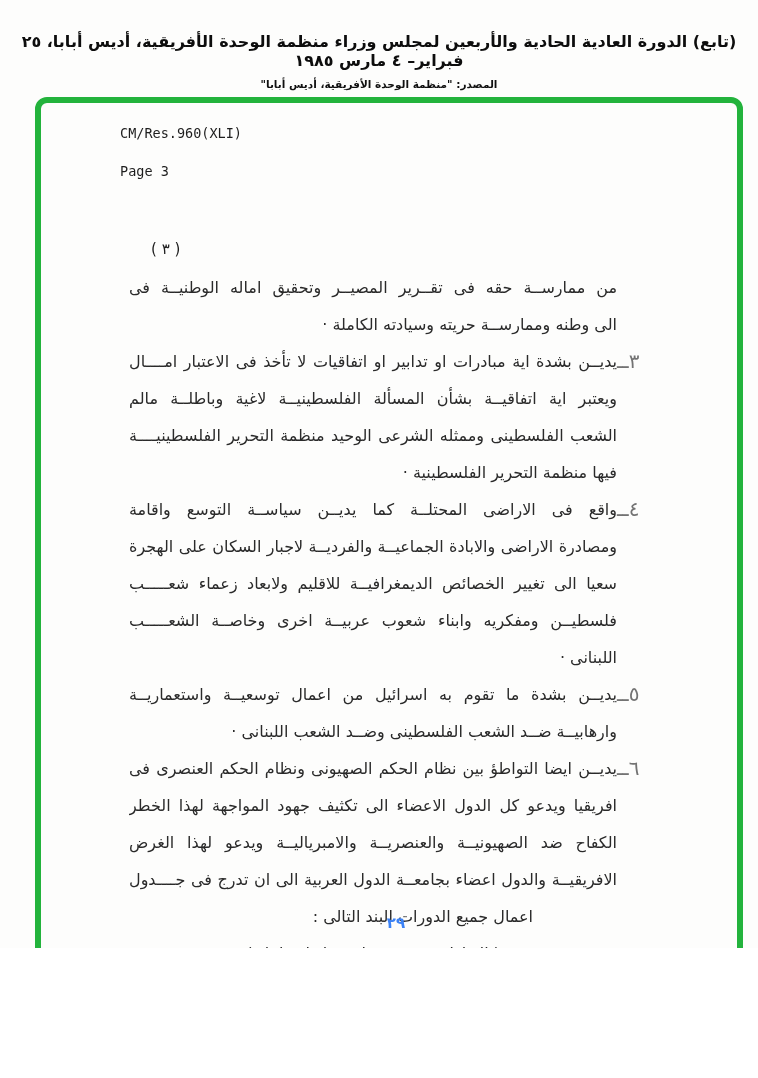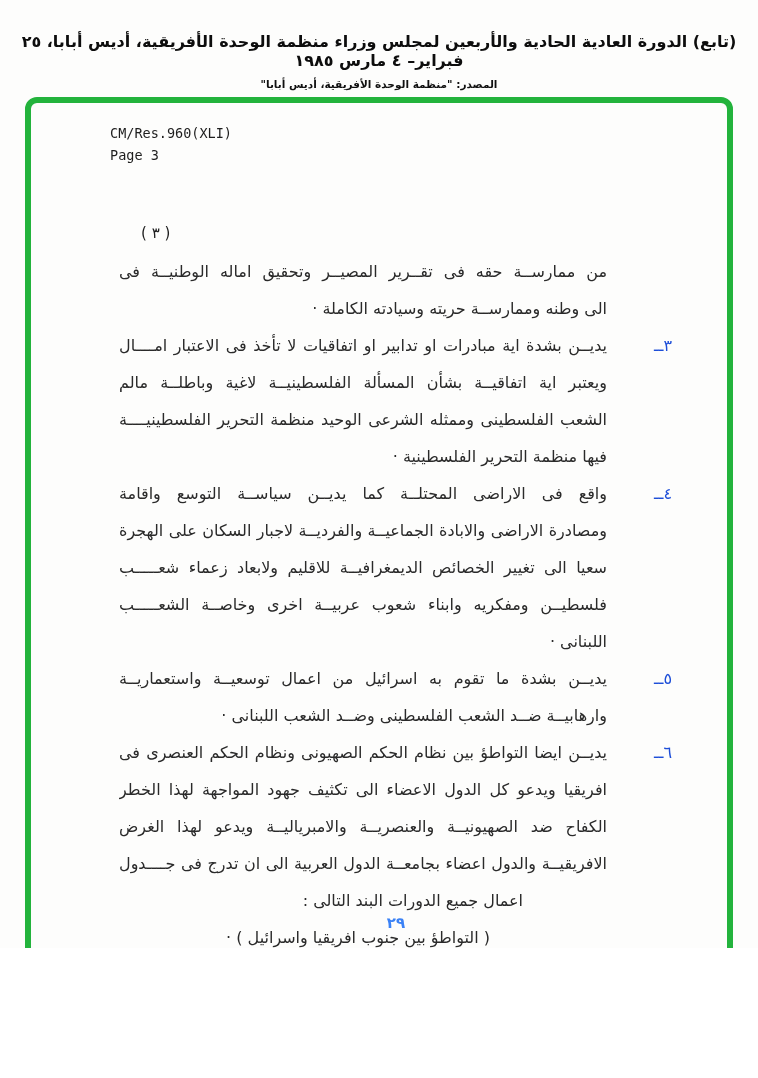--- a/index.html
+++ b/index.html
@@ -6,45 +6,45 @@
   .page {
     position:relative; width:758px; height:948px; background:#fdfdfc;
     font-family:"DejaVu Sans", sans-serif; color:#262626; overflow:hidden;
   }
   
   .doc-header { position:absolute; top:32px; left:8px; right:8px; text-align:center; direction:rtl; }
   .hdr-line1 { font-size:16px; font-weight:bold; color:#0d0d0d; letter-spacing:0.2px; }
   .hdr-line2 { margin-top:8px; font-size:10.5px; font-weight:bold; color:#101010; }
   
   .green-frame {
-    position:absolute; left:25px; top:97px; width:696px; height:916px;
+    position:absolute; left:35px; top:97px; width:696px; height:916px;
     border:6px solid #23b33c; border-radius:12px; background:transparent;
   }
   
   .ref-block {
     margin:20px 0 0 79px; font-family:"DejaVu Sans Mono", monospace;
     font-size:13.5px; color:#1e1e1e; direction:ltr; text-align:left;
   }
   .ref-line { height:20px; line-height:20px; }
-  .page-label { margin-top:2px; height:20px; line-height:20px; }
+  .page-label { margin-top:18px; height:20px; line-height:20px; }
   
   .section-num {
     margin-top:56px; padding-left:110px; text-align:left; direction:ltr;
     font-size:15px; color:#1e1e1e; letter-spacing:2px; height:24px; line-height:24px;
   }
   
   .body-text {
     direction:rtl; margin-top:8px; padding:0 55px 0 88px;
     font-size:16px; color:#2a2a2a;
   }
   .line { height:37px; line-height:37px; text-align:justify; text-align-last:justify; overflow:hidden; white-space:normal; }
   .line-last { text-align-last:right; }
   .intro-par { margin-left:0; margin-right:65px; }
   .res-item { display:flex; }
-  .item-num { flex:none; width:65px; height:37px; line-height:37px; text-align:right; font-size:16px; color:#1d4ed8; }
+  .item-num { flex:none; width:65px; height:37px; line-height:37px; text-align:left; font-size:20px; color:#737373; }
   .item-lines { flex:1; min-width:0; }
   #it6 .line-last { margin-right:84px; }
   .closing-line {
     margin-right:182px; height:37px; line-height:37px;
     text-align:right; text-align-last:right; font-size:16px; color:#2a2a2a;
   }
   
   .doc-footer {
     position:absolute; bottom:16px; left:0; right:0; text-align:center;
     font-size:15px; font-weight:bold; color:#3b82f6; letter-spacing:3px;

